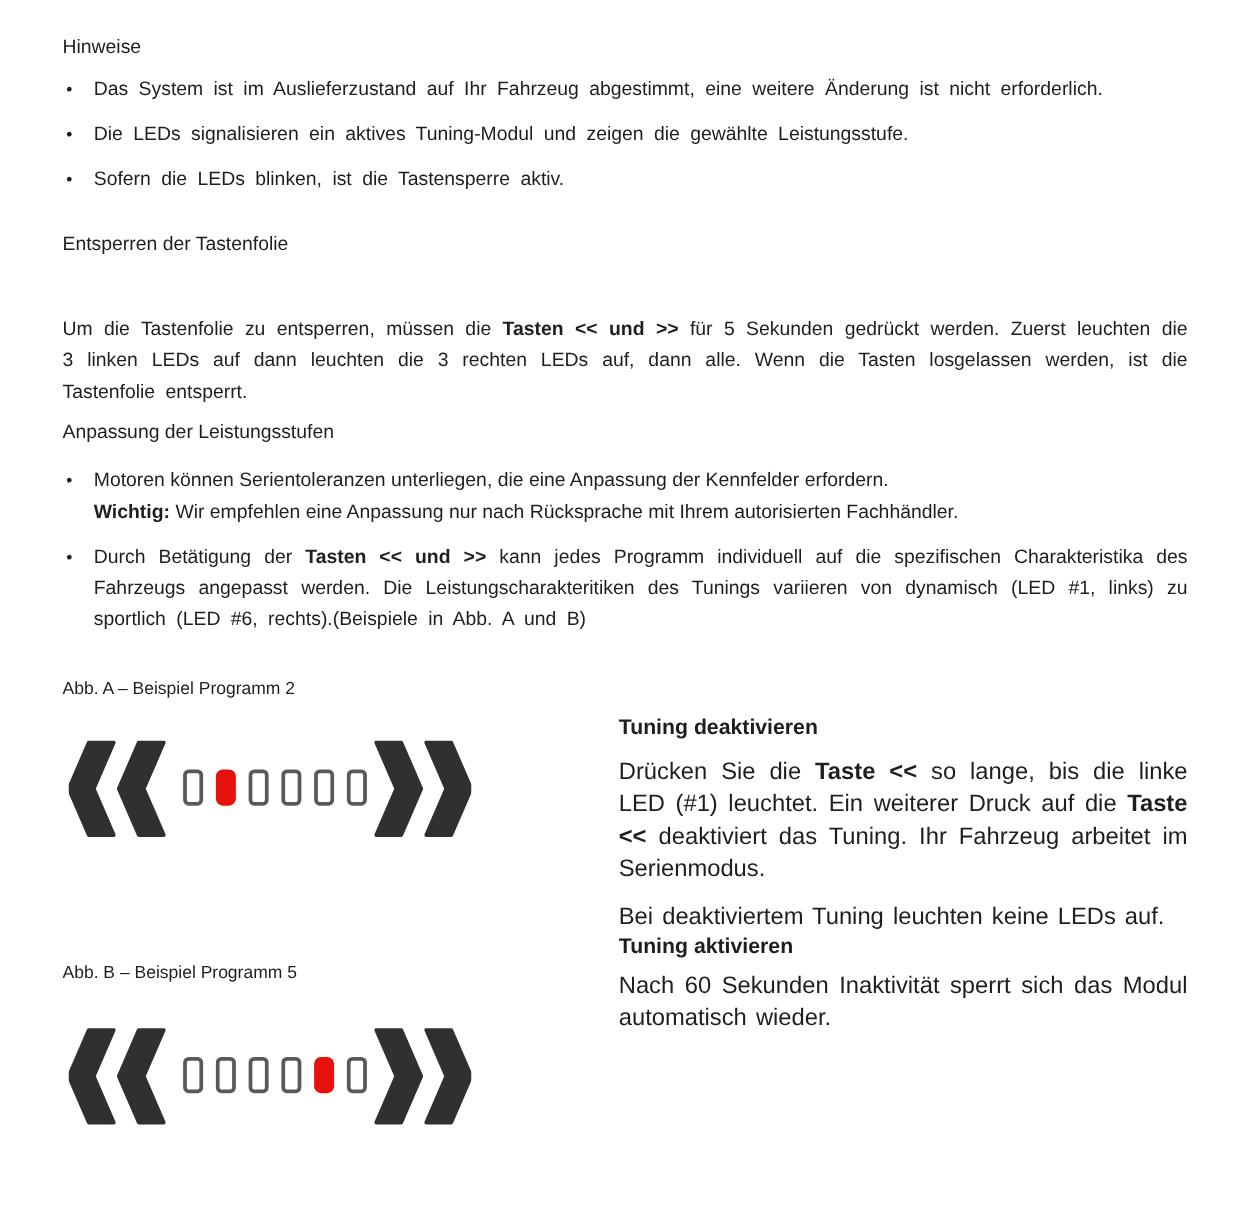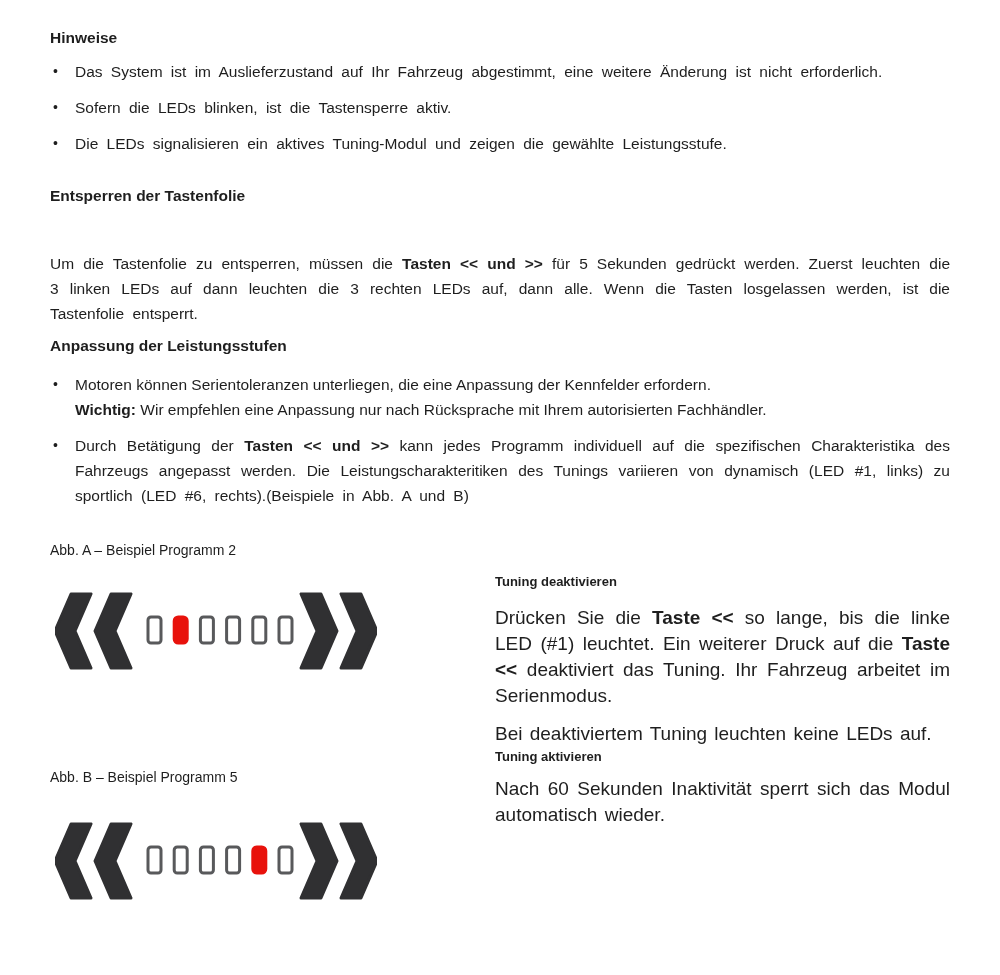--- a/index.html
+++ b/index.html
@@ -4,21 +4,21 @@
 <style>
   html,body{margin:0;padding:0;}
   body{
     width:1000px;height:975px;
     background:#ffffff;
     font-family:"Liberation Sans", sans-serif;
     color:#1e1e1e;
     overflow:hidden;
   }
   .content{padding:28px 50px 0 50px;width:900px;box-sizing:content-box;}
-  h3{font-size:15.5px;line-height:20px;font-weight:bold;margin:0;}
+  h3{font-size:15.5px;line-height:20px;font-weight:normal;margin:0;}
   .body-text{font-size:15.5px;line-height:25px;margin-top:45px;}
   p{margin:0;}
   .just{text-align:justify;word-spacing:4px;}
   ul.bullets{list-style:none;margin:6px 0 0 0;padding:0;}
   ul.bullets li{position:relative;padding-left:25px;line-height:25px;font-size:15.5px;margin-top:11px;}
   ul.bullets li::before{content:"\2022";position:absolute;left:3px;top:0;font-size:14px;}
   .mt-ent{margin-top:30px;}
   .mt-ent-p{margin-top:22px;}
   .mt-anp{margin-top:10px;}
   .mt-anp-ul{margin-top:16px !important;}
@@ -26,39 +26,39 @@
   
   .figrow{display:flex;margin-top:32px;}
   .figcol{width:437px;flex:0 0 437px;}
   .instcol{width:455px;flex:0 0 455px;margin-left:8px;padding-top:32px;}
   .fig-label{font-size:14px;line-height:20px;}
   .led-svg{display:block;margin:32px 0 0 5px;}
   .led-svg.b{margin-top:35px;}
   .fig-label.b{margin-top:97px;}
   .led-svg polygon{stroke-width:3;stroke-linejoin:round;}
   .led-svg rect{stroke-width:3;}
-  .instcol h4{font-size:13px;line-height:20px;font-weight:bold;margin:0;}
+  .instcol h4{font-size:17px;line-height:20px;font-weight:bold;margin:0;}
   .instcol p{font-size:19px;line-height:26px;text-align:justify;word-spacing:2px;}
   .ip1{margin-top:13px !important;}
   .ip2{margin-top:12px !important;}
   .ih2{margin-top:8px;}
   .ip3{margin-top:11px !important;}
   .ip4{margin-top:9px !important;}
 </style>
 </head>
 <body>
 
 <div class="content">
 
   <section>
     <h3>Hinweise</h3>
     <ul class="bullets">
       <li class="just"><span>Das System ist im Auslieferzustand auf Ihr Fahrzeug abgestimmt, eine weitere Änderung ist nicht erforderlich.</span></li>
+      <li class="just"><span>Die LEDs signalisieren ein aktives Tuning-Modul und zeigen die gewählte Leistungsstufe.</span></li>
       <li class="just"><span>Sofern die LEDs blinken, ist die Tastensperre aktiv.</span></li>
-      <li class="just"><span>Die LEDs signalisieren ein aktives Tuning-Modul und zeigen die gewählte Leistungsstufe.</span></li>
     </ul>
   </section>
 
   <section>
     <h3 class="mt-ent">Entsperren der Tastenfolie</h3>
     <p class="body-text just"><span>Um die Tastenfolie zu entsperren, müssen die </span><b>Tasten &lt;&lt; und &gt;&gt;</b><span> für 5 Sekunden gedrückt werden. Zuerst leuchten die 3 linken LEDs auf dann leuchten die 3 rechten LEDs auf, dann alle. Wenn die Tasten losgelassen werden, ist die Tastenfolie entsperrt.</span></p>
   </section>
 
   <section>
     <h3 class="mt-anp">Anpassung der Leistungsstufen</h3>

